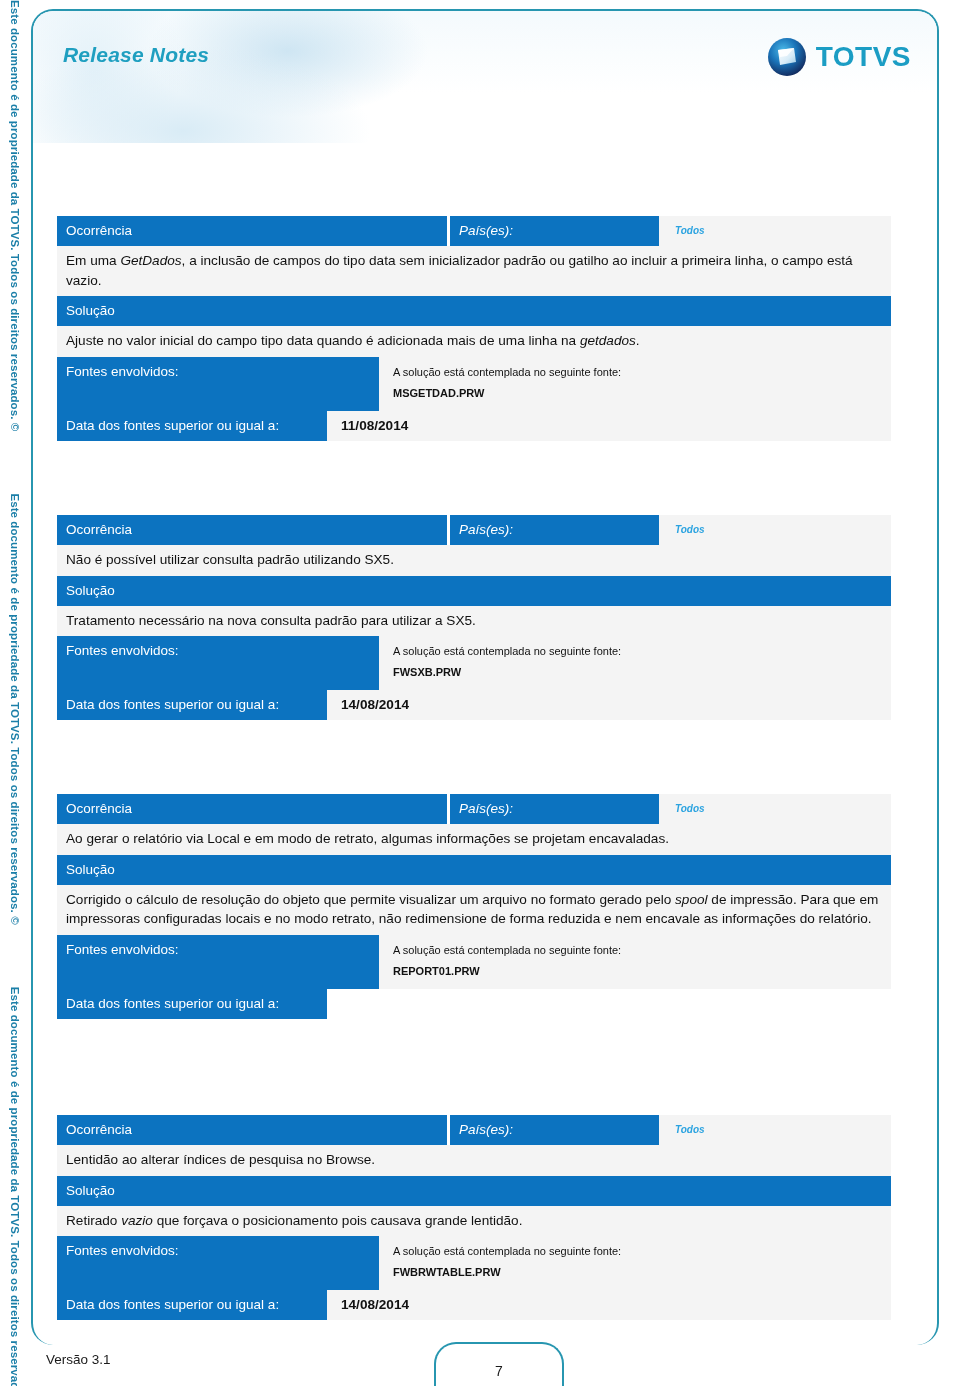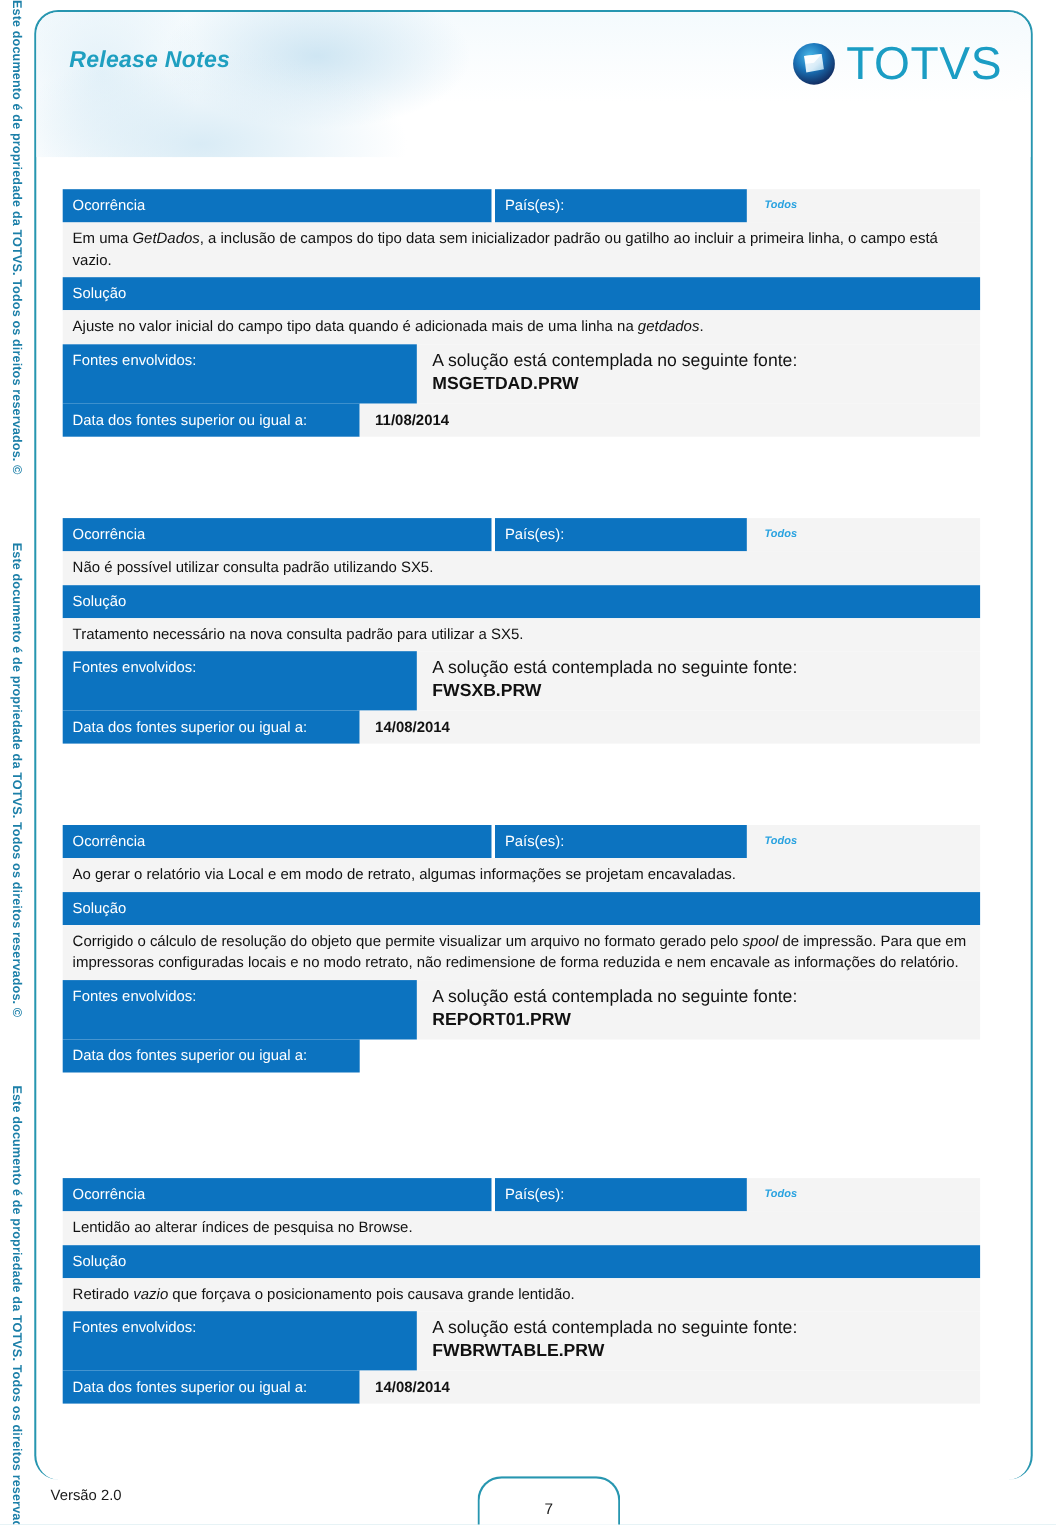--- a/index.html
+++ b/index.html
@@ -74,44 +74,44 @@
   }
   
   .logo {
     position: absolute;
     right: 26px; top: 26px;
     display: flex;
     align-items: center;
     gap: 9px;
   }
   .logo-wordmark {
-    font-size: 42px;
-    font-weight: normal;
+    font-size: 28px;
+    font-weight: bold;
     color: #1b9dc4;
     letter-spacing: 0.5px;
     line-height: 1;
   }
 
   
   .content { position: absolute; left: 0; top: 0; width: 960px; }
 
   .block { position: absolute; left: 57px; width: 834px; }
 
-  .row { display: flex; width: 100%; }
+  .row { display: flex; width: 100%; margin-top: 44px; }
 
   .cell-head {
     background: #0c73c0;
     color: #ffffff;
     font-size: 13.5px;
     padding: 6px 9px 7px 9px;
     line-height: 17px;
   }
   .cell-head-occ { width: 390px; }
   .gap-col { width: 3px; background: #ffffff; }
-  .cell-head-pais { width: 229px; }
+  .cell-head-pais { width: 209px; font-style: italic; }
   .cell-todos {
     flex: 1;
     background: #f4f4f4;
     color: #2ba3e0;
     font-size: 10px;
     font-weight: bold;
     font-style: italic;
     padding: 6px 9px 7px 16px;
     line-height: 17px;
   }
@@ -140,21 +140,21 @@
     background: #0c73c0;
     color: #ffffff;
     font-size: 13.5px;
     padding: 6px 9px 7px 9px;
     line-height: 17px;
   }
   .src-value {
     flex: 1;
     background: #f4f4f4;
     color: #111111;
-    font-size: 16px;
+    font-size: 11px;
     line-height: 21px;
     padding: 5px 10px 7px 14px;
   }
   .src-value .file { font-weight: bold; display: block; }
 
   .date-row { display: flex; width: 100%; }
   .date-label {
     width: 270px;
     background: #0c73c0;
     color: #ffffff;
@@ -306,18 +306,18 @@
           <div class="src-label">Fontes envolvidos:</div>
           <div class="src-value"><span>A solução está contemplada no seguinte fonte:</span><span class="file">FWBRWTABLE.PRW</span></div>
         </div>
         <div class="date-row">
           <div class="date-label">Data dos fontes superior ou igual a:</div>
           <div class="date-value">14/08/2014</div>
         </div>
       </div>
     </div>
 
-  <div class="footer-version">Versão 2.0</div>
+  <div class="footer-version">Versão 3.1</div>
   <div class="page-num-badge">
     <div class="page-num">7</div>
   </div>
 
 </div>
 
 </body></html>

